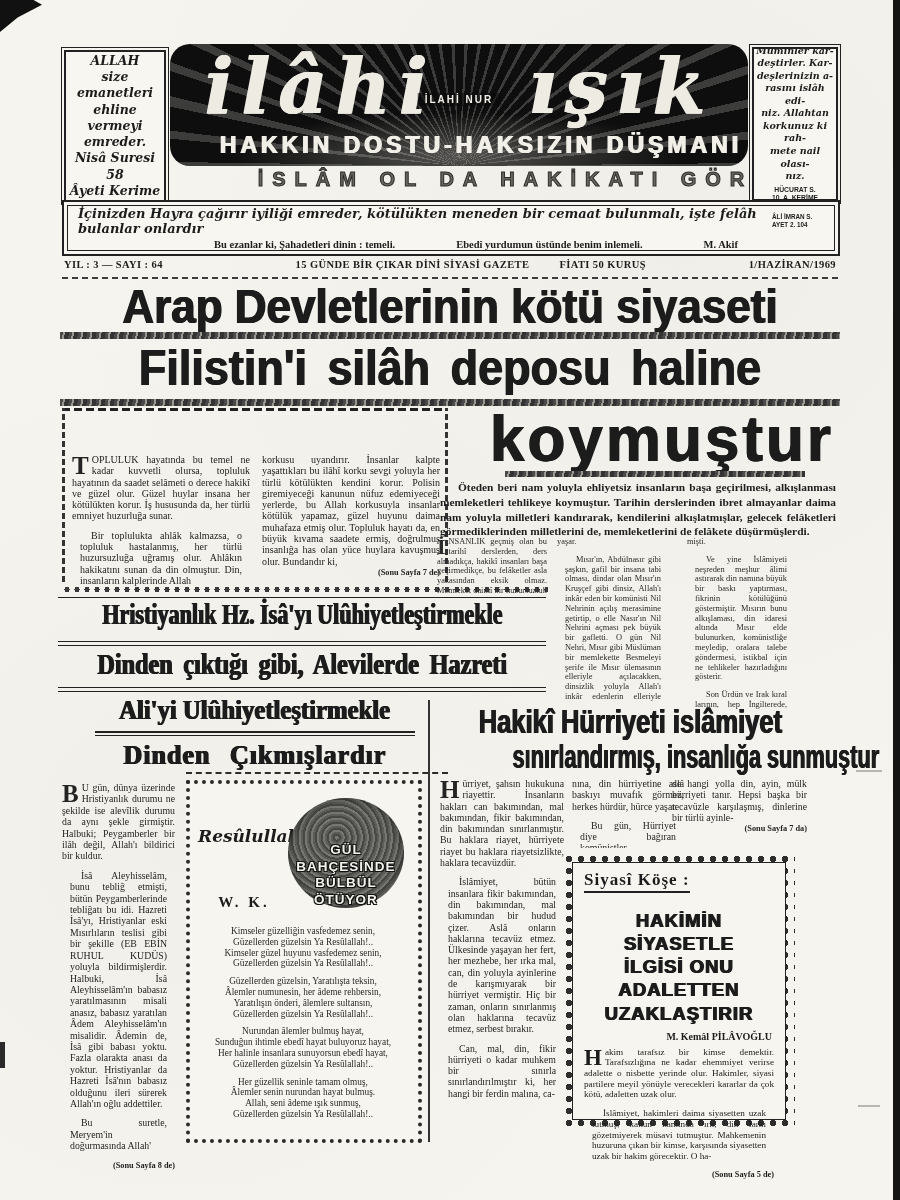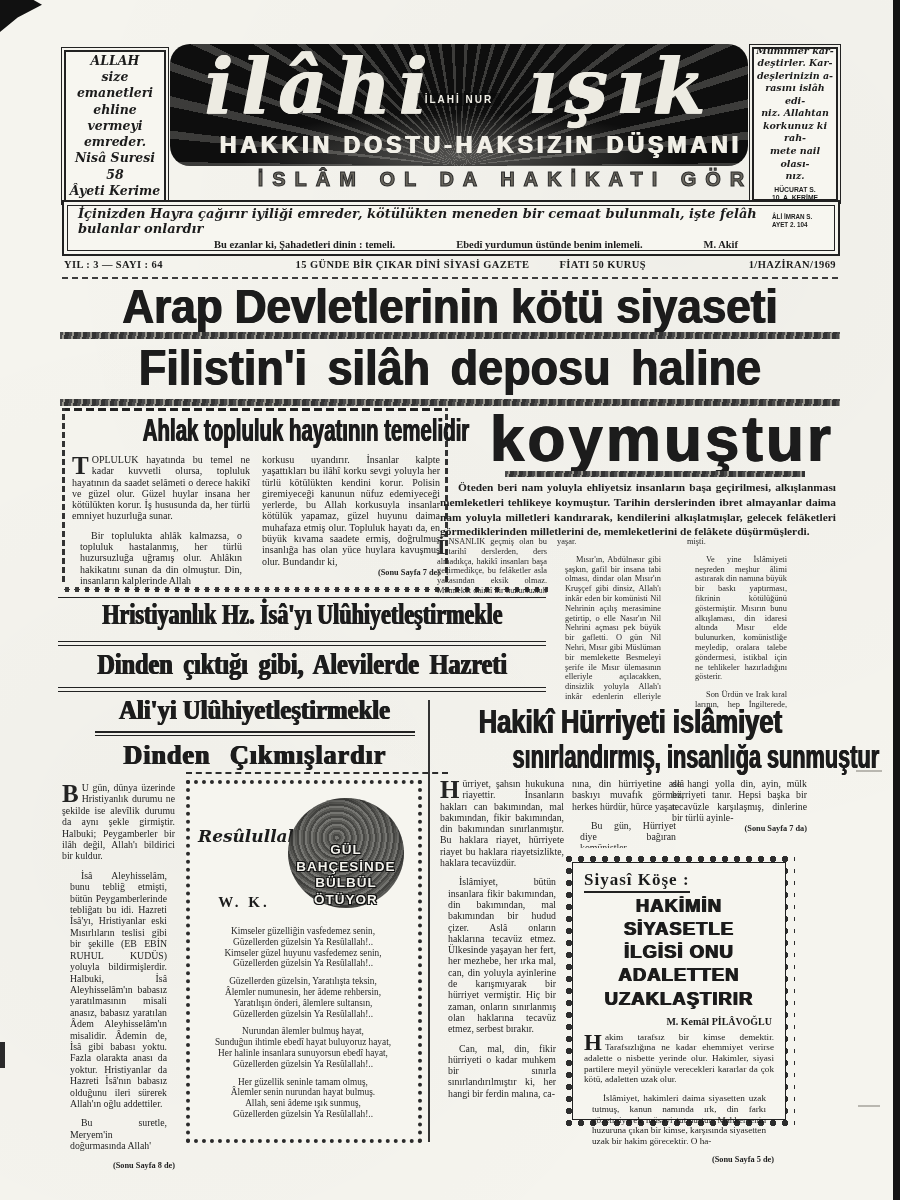--- a/index.html
+++ b/index.html
@@ -157,23 +157,20 @@
   <div class="abs deco-rule" style="left:60px;top:332px;width:780px;height:7px;"></div>
   <div class="abs center" style="left:58px;top:342px;width:784px;">
     <span class="cx mh sans fat" style="font-size:45px;font-weight:bold;word-spacing:8px;transform:scale(1,1.12);">Filistin'i silâh deposu haline</span>
   </div>
   <div class="abs deco-rule" style="left:60px;top:399px;width:780px;height:7px;"></div>
 
   <div class="abs" style="left:62px;top:408px;width:386px;height:174px;">
     <div class="abs hborder" style="left:0;top:0;width:386px;"></div>
     <div class="abs vborder" style="left:0;top:0;height:174px;"></div>
     <div class="abs vborder" style="left:383px;top:0;height:174px;"></div>
-    <div class="abs center" style="left:4px;top:6px;width:378px;">
-      <span class="cx sans fat" style="font-size:30px;font-weight:bold;transform:scale(0.68,1.05);">Ahlak topluluk hayatının temelidir</span>
-    </div>
     <div class="abs" style="left:10px;top:46px;width:368px;display:flex;gap:12px;">
       <div class="ahlak-col body-txt">
         <p><span class="dc">T</span><span>OPLULUK hayatında bu temel ne kadar kuvvetli olursa, topluluk hayatının da saadet selâmeti o derece hakikî ve güzel olur. Güzel huylar insana her kötülükten korur. İş hususunda da, her türlü emniyet huzurluğa sunar.</span></p>
         <p class="ind">Bir toplulukta ahlâk kalmazsa, o topluluk hastalanmış, her türlü huzursuzluğa uğramış olur. Ahlâkın hakikatını sunan da din olmuştur. Din, insanların kalplerinde Allah</p>
       </div>
       <div class="ahlak-col body-txt">
         <p>korkusu uyandırır. İnsanlar kalpte yaşattıkları bu ilâhî korku sevgi yoluyla her türlü kötülükten kendini korur. Polisin giremiyeceği kanunun nüfuz edemiyeceği yerlerde, bu Allah korkusuyla insanlar kötülük yapamaz, güzel huyunu daima muhafaza etmiş olur. Topluluk hayatı da, en büyük kıvama saadete ermiş, doğrulmuş insanlığa has olan yüce huylara kavuşmuş olur. Bundandır ki,</p>
         <p class="more">(Sonu Sayfa 7 de)</p>
       </div>
     </div>
@@ -274,21 +271,21 @@
     <p class="ind">Bu gün, Hürriyet diye bağıran komünistler</p>
   </div>
   <div class="abs rcol" style="left:672px;top:778px;width:135px;height:76px;overflow:hidden;">
     <p>de hangi yolla din, ayin, mülk hürriyeti tanır. Hepsi başka bir tecavüzle karşılaşmış, dinlerine bir türlü ayinle-</p>
     <p class="more">(Sonu Sayfa 7 da)</p>
   </div>
 
   <div class="abs siyasi-wrap" style="left:563px;top:853px;width:214px;height:258px;">
     <div class="siyasi-inner">
       <span class="siyasi-label">Siyasî Köşe :</span>
-      <div class="center pre siyasi-head fat" style="margin-top:1px;">HAKİMİN SİYASETLE
+      <div class="center pre siyasi-head fat" style="margin-top:16px;">HAKİMİN SİYASETLE
 İLGİSİ ONU ADALETTEN
 UZAKLAŞTIRIR</div>
       <div style="text-align:right;font:bold 10px 'Liberation Serif',serif;margin:6px 2px 5px 0;">M. Kemâl PİLÂVOĞLU</div>
       <div class="sbody">
         <p><span class="dc" style="font-size:23px;line-height:19px;">H</span><span>akim tarafsız bir kimse demektir. Tarafsızlığına ne kadar ehemmiyet verirse adalette o nisbette yerinde olur. Hakimler, siyasi partilere meyil yönüyle verecekleri kararlar da çok kötü, adaletten uzak olur.</span></p>
         <p class="ind">İslâmiyet, hakimleri daima siyasetten uzak tutmuş, kanun namında ırk, din farkı gözetmiyerek müsavi tutmuştur. Mahkemenin huzuruna çıkan bir kimse, karşısında siyasetten uzak bir hakim görecektir. O ha-</p>
         <p class="more">(Sonu Sayfa 5 de)</p>
       </div>
     </div>
   </div>

